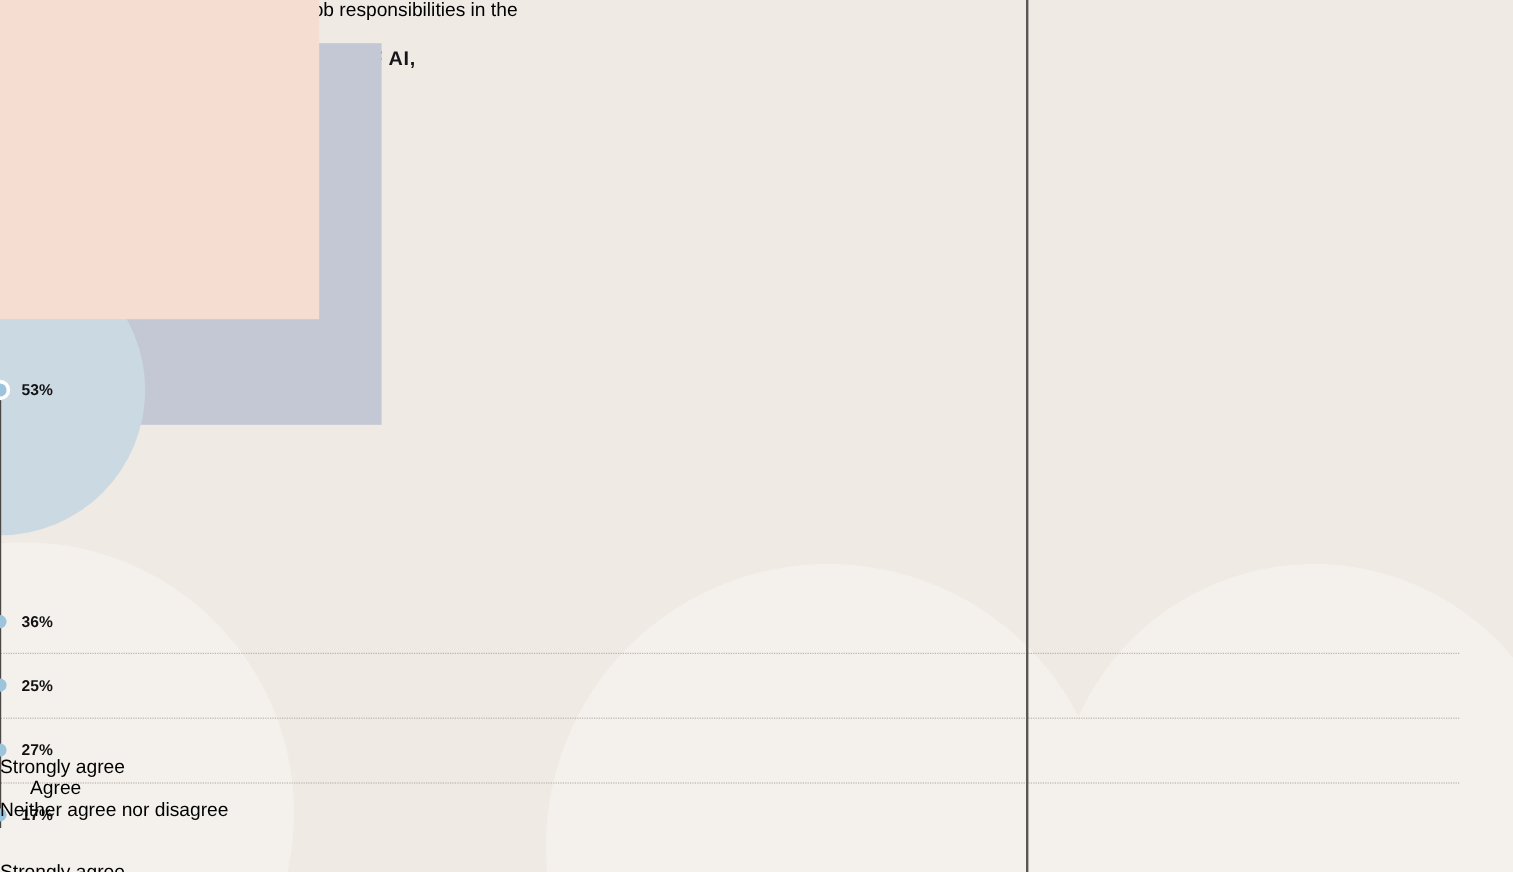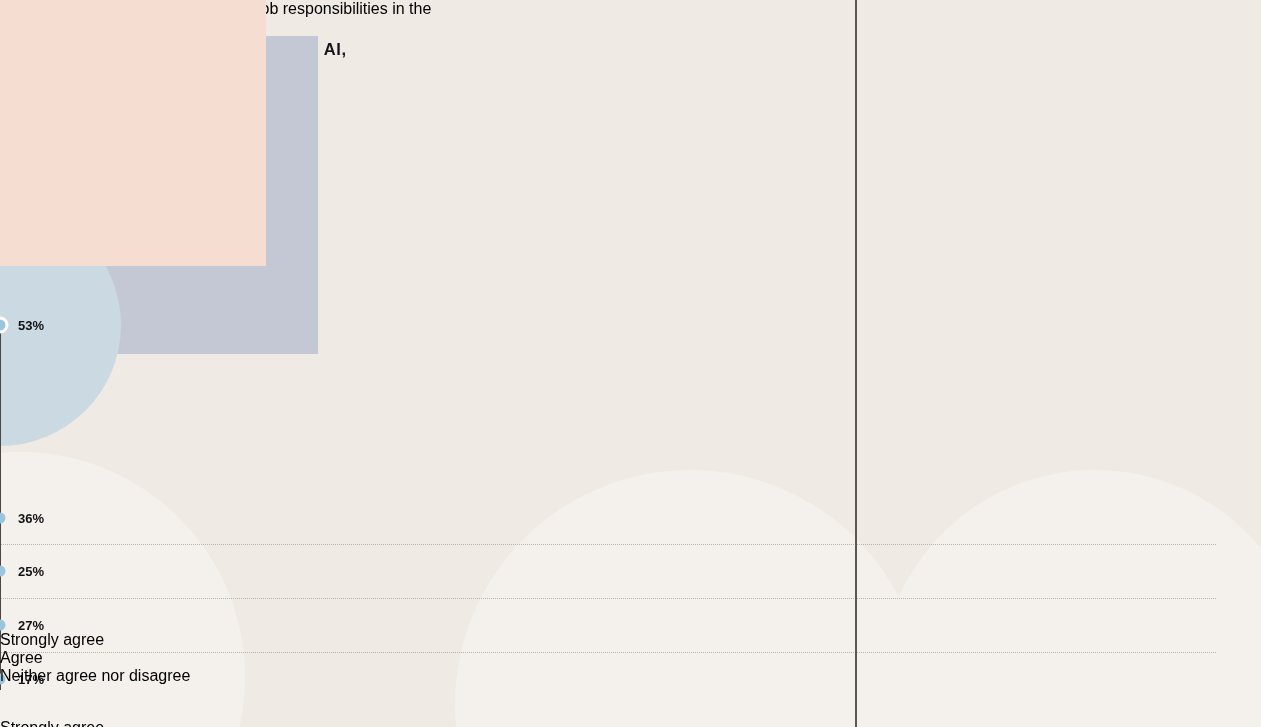--- a/index.html
+++ b/index.html
@@ -208,21 +208,21 @@
         <div class="row-value">17%</div>
       </div>
     </div>
   <div class="column" id="col-2">
   <div class="big-circle" style="left: 72px; top: 192px; width: 266px; height: 266px; background: rgb(245, 221, 209);"></div>
       <div class="axis-line" style="left: 204.2px; top: 325px; height: 365px;"></div>
       <div class="row" style="top: 325px;">
         <div class="row-label">Strongly agree</div>
         <div class="row-dot ringed" style="background: rgb(247, 191, 163);"></div>
       </div>
-      <div class="row" style="top: 518px;">
+      <div class="row" style="top: 518px; padding-left: 25px;">
         <div class="row-label">Agree</div>
         <div class="row-dot" style="background: rgb(247, 191, 163);"></div>
       </div>
       <div class="row" style="top: 571px;">
         <div class="row-label">Neither agree
 nor disagree</div>
         <div class="row-dot" style="background: rgb(247, 191, 163);"></div>
       </div>
     </div>
 

